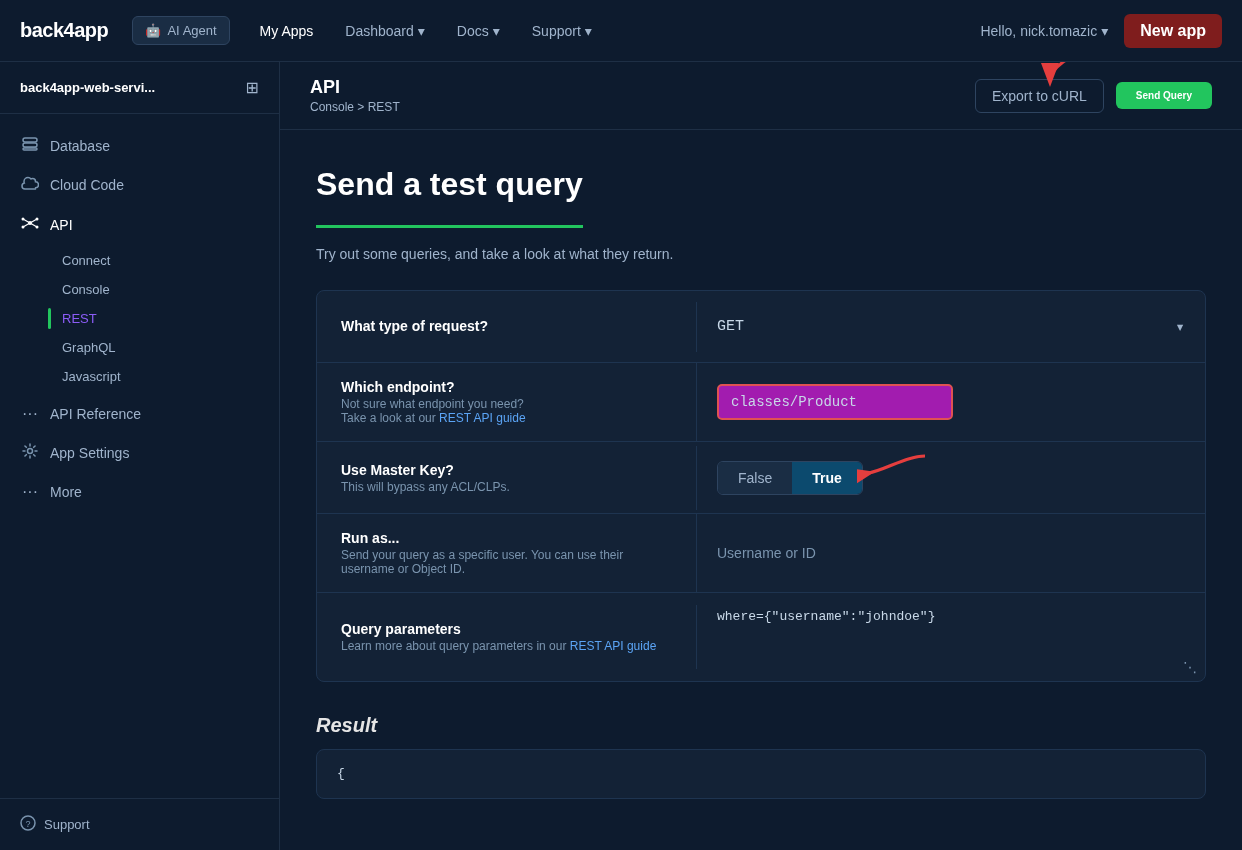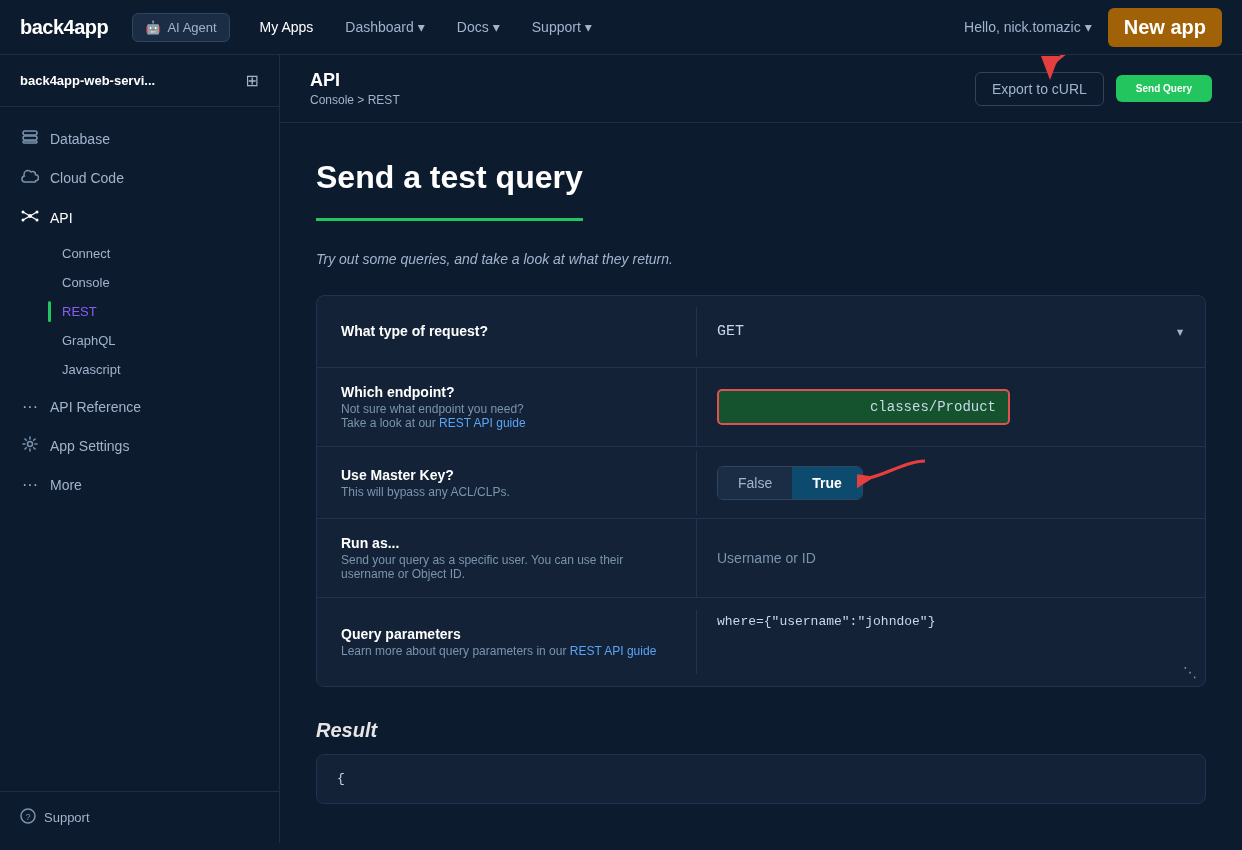--- a/index.html
+++ b/index.html
@@ -1,21 +1,21 @@
 <!DOCTYPE html>
 <html><head>
   <meta charset="utf-8">
   <style>
     * { box-sizing: border-box; margin: 0; padding: 0; }
     body { font-family: -apple-system, BlinkMacSystemFont, 'Segoe UI', sans-serif; background: #0d1b2e; color: #fff; height: 850px; overflow: hidden; }
 
     
     .topnav {
       background: #0d1b2e;
-      height: 55px;
+      height: 62px;
       display: flex;
       align-items: center;
       padding: 0 20px;
       border-bottom: 1px solid #1e2f45;
       position: relative;
       z-index: 10;
     }
     .logo {
       font-size: 20px;
       font-weight: 700;
@@ -60,26 +60,26 @@
     }
     .hello-user {
       color: #a0b4cc;
       font-size: 14px;
       cursor: pointer;
       display: flex;
       align-items: center;
       gap: 4px;
     }
     .new-app-btn {
-      background: #a16207;
+      background: #7f1d1d;
       color: #fff;
       border: none;
       border-radius: 6px;
       padding: 8px 16px;
-      font-size: 20px;
+      font-size: 16px;
       font-weight: 600;
       cursor: pointer;
     }
 
     
     .layout {
       display: flex;
       height: calc(850px - 62px);
     }
 
@@ -234,22 +234,21 @@
       color: #fff;
       margin-bottom: 6px;
       border-bottom: 3px solid #22c55e;
       display: inline-block;
       padding-bottom: 22px;
     }
     .page-subtitle {
       color: #a0b4cc;
       font-size: 14px;
       margin-bottom: 28px;
-      margin-top: 24px;
-      font-style: italic;
+      margin-top: 12px;
     }
 
     
     .query-form {
       background: #132236;
       border-radius: 8px;
       overflow: hidden;
       border: 1px solid #1e3450;
     }
     .form-row {
@@ -293,30 +292,29 @@
       width: 100%;
       color: #a0b4cc;
       font-size: 14px;
       font-family: 'Courier New', monospace;
     }
     .get-value { font-size: 15px; color: #c8d8e8; }
     .chevron-down { color: #a0b4cc; font-size: 16px; }
 
     
     .endpoint-input {
-      background: #14532d;
+      background: #a21caf;
       border: 2px solid #e05252;
       border-radius: 5px;
       color: #c8d8e8;
       font-family: 'Courier New', monospace;
       font-size: 14px;
       padding: 8px 12px;
-      width: 293px;
+      width: 236px;
       outline: none;
-      text-align: right;
     }
 
     
     .toggle-group {
       display: flex;
       gap: 0;
       border-radius: 6px;
       overflow: hidden;
       border: 1px solid #2e4460;
     }

